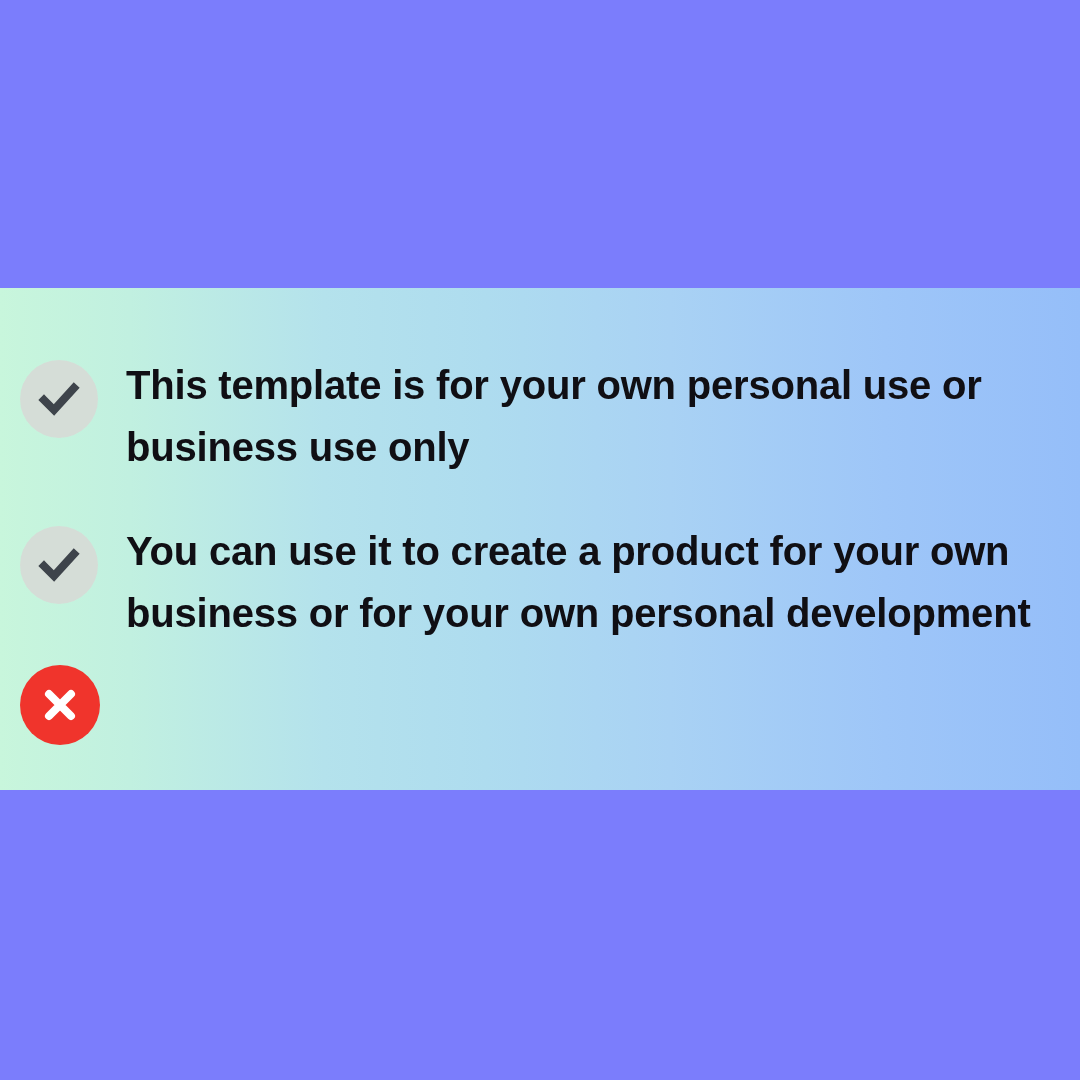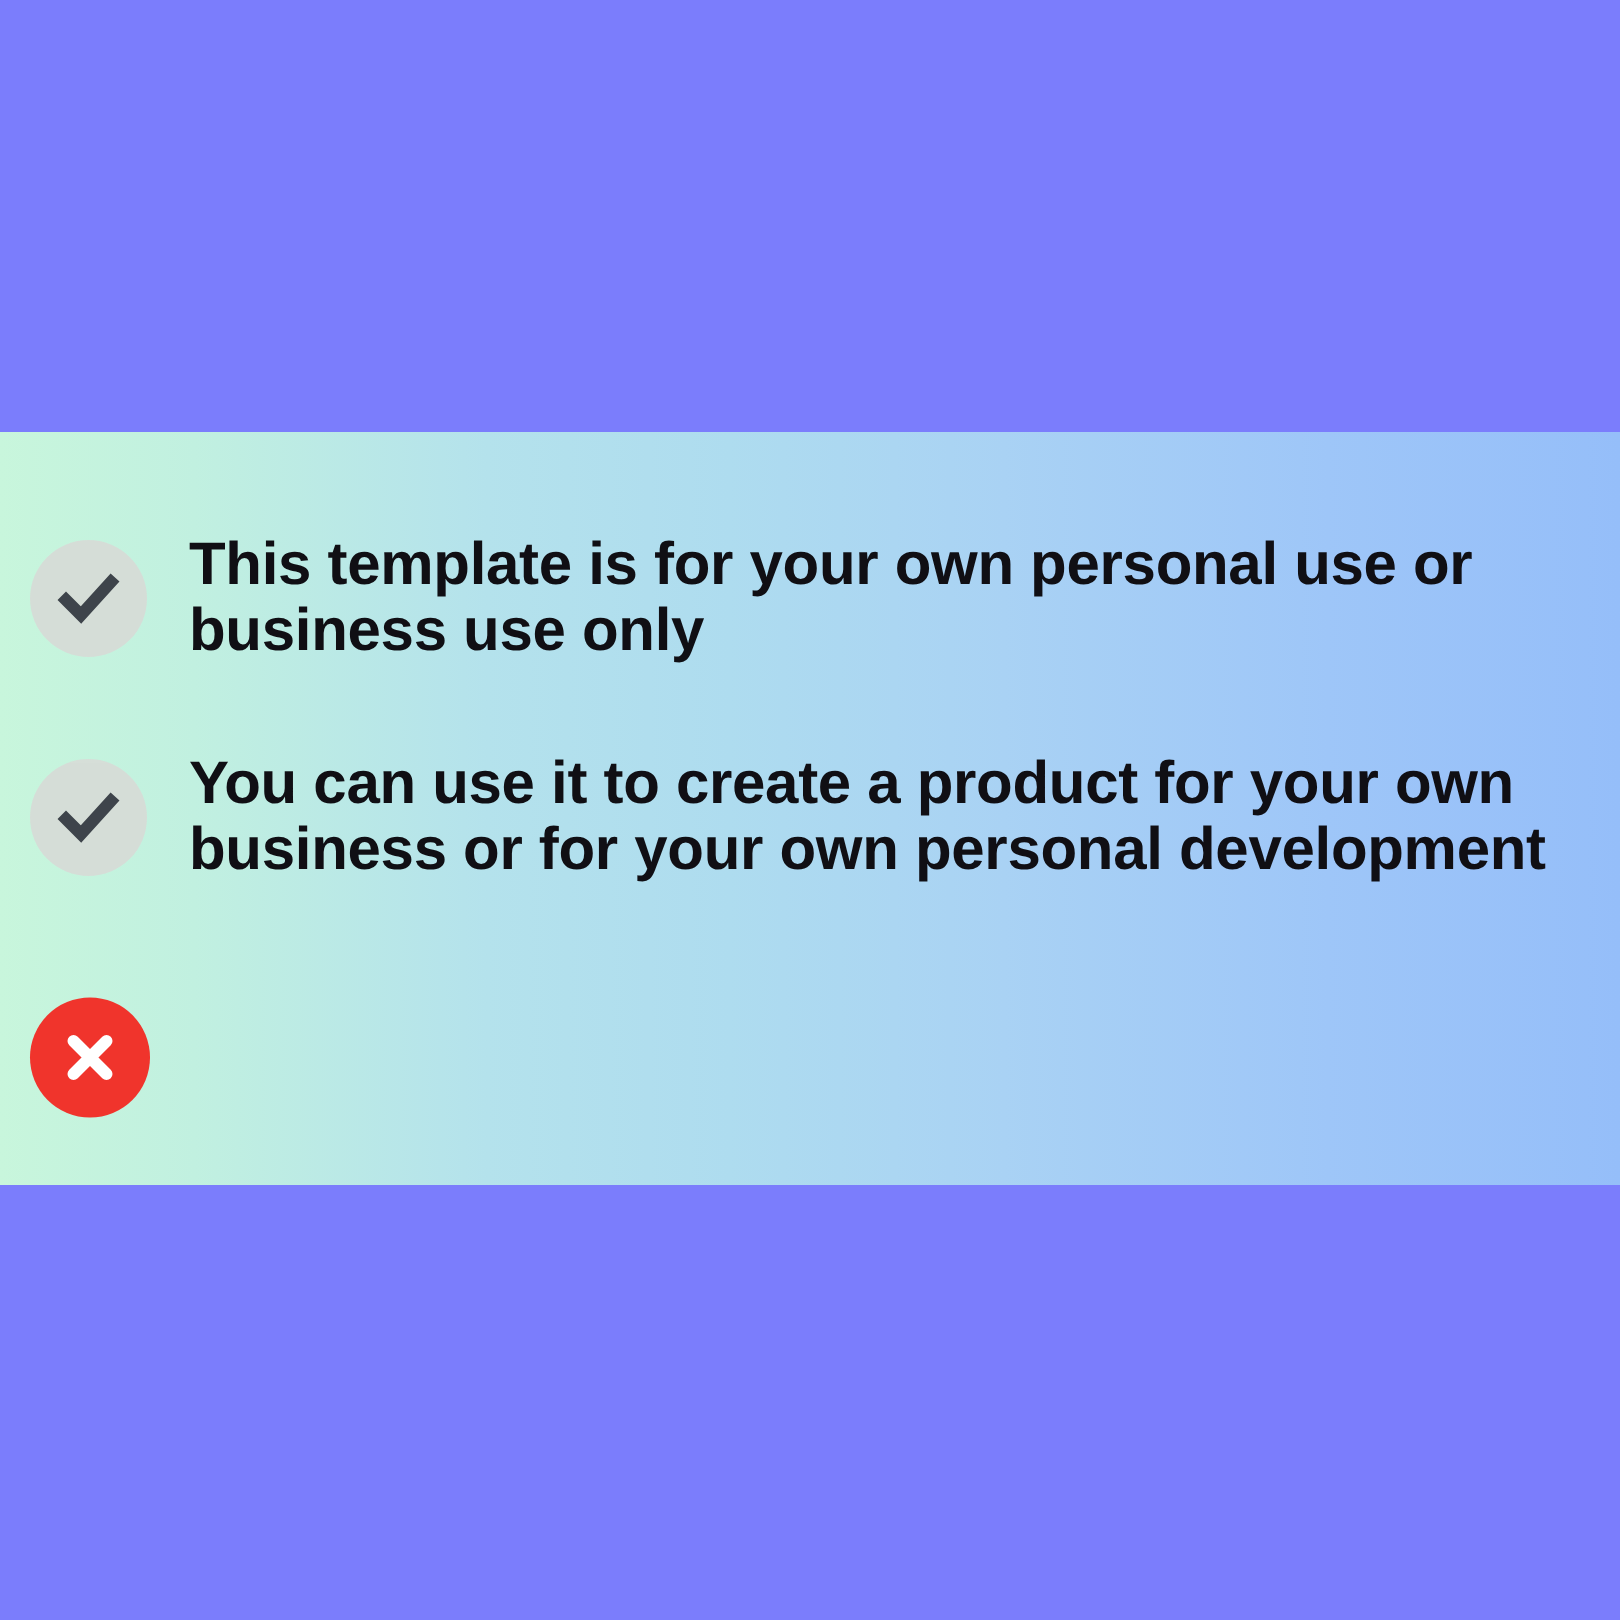--- a/index.html
+++ b/index.html
@@ -48,21 +48,21 @@
 
   .term-row {
     position: absolute;
     left: 0;
     display: flex;
     align-items: flex-start;
     width: 1080px;
   }
 
   .term-row.row-0 { top: 66px; }
-  .term-row.row-1 { top: 212px; }
+  .term-row.row-1 { top: 232px; }
   .term-row.row-2 { top: 369px; }
 
   
   .badge {
     position: relative;
     flex: 0 0 auto;
     margin-left: 20px;
     margin-top: 6px;
     width: 78px;
     height: 78px;
@@ -90,21 +90,21 @@
 
   
   .term-text {
     flex: 1 1 auto;
     margin-left: 28px;
     padding-right: 18px;
     color: #100F14;
     font-family: "Liberation Sans", sans-serif;
     font-weight: bold;
     font-size: 40px;
-    line-height: 44px;
+    line-height: 62px;
     letter-spacing: -0.2px;
     white-space: pre-line;
   }
 </style>
 </head>
 <body>
 
 <div id="stage">
 
   <div id="license-card">

